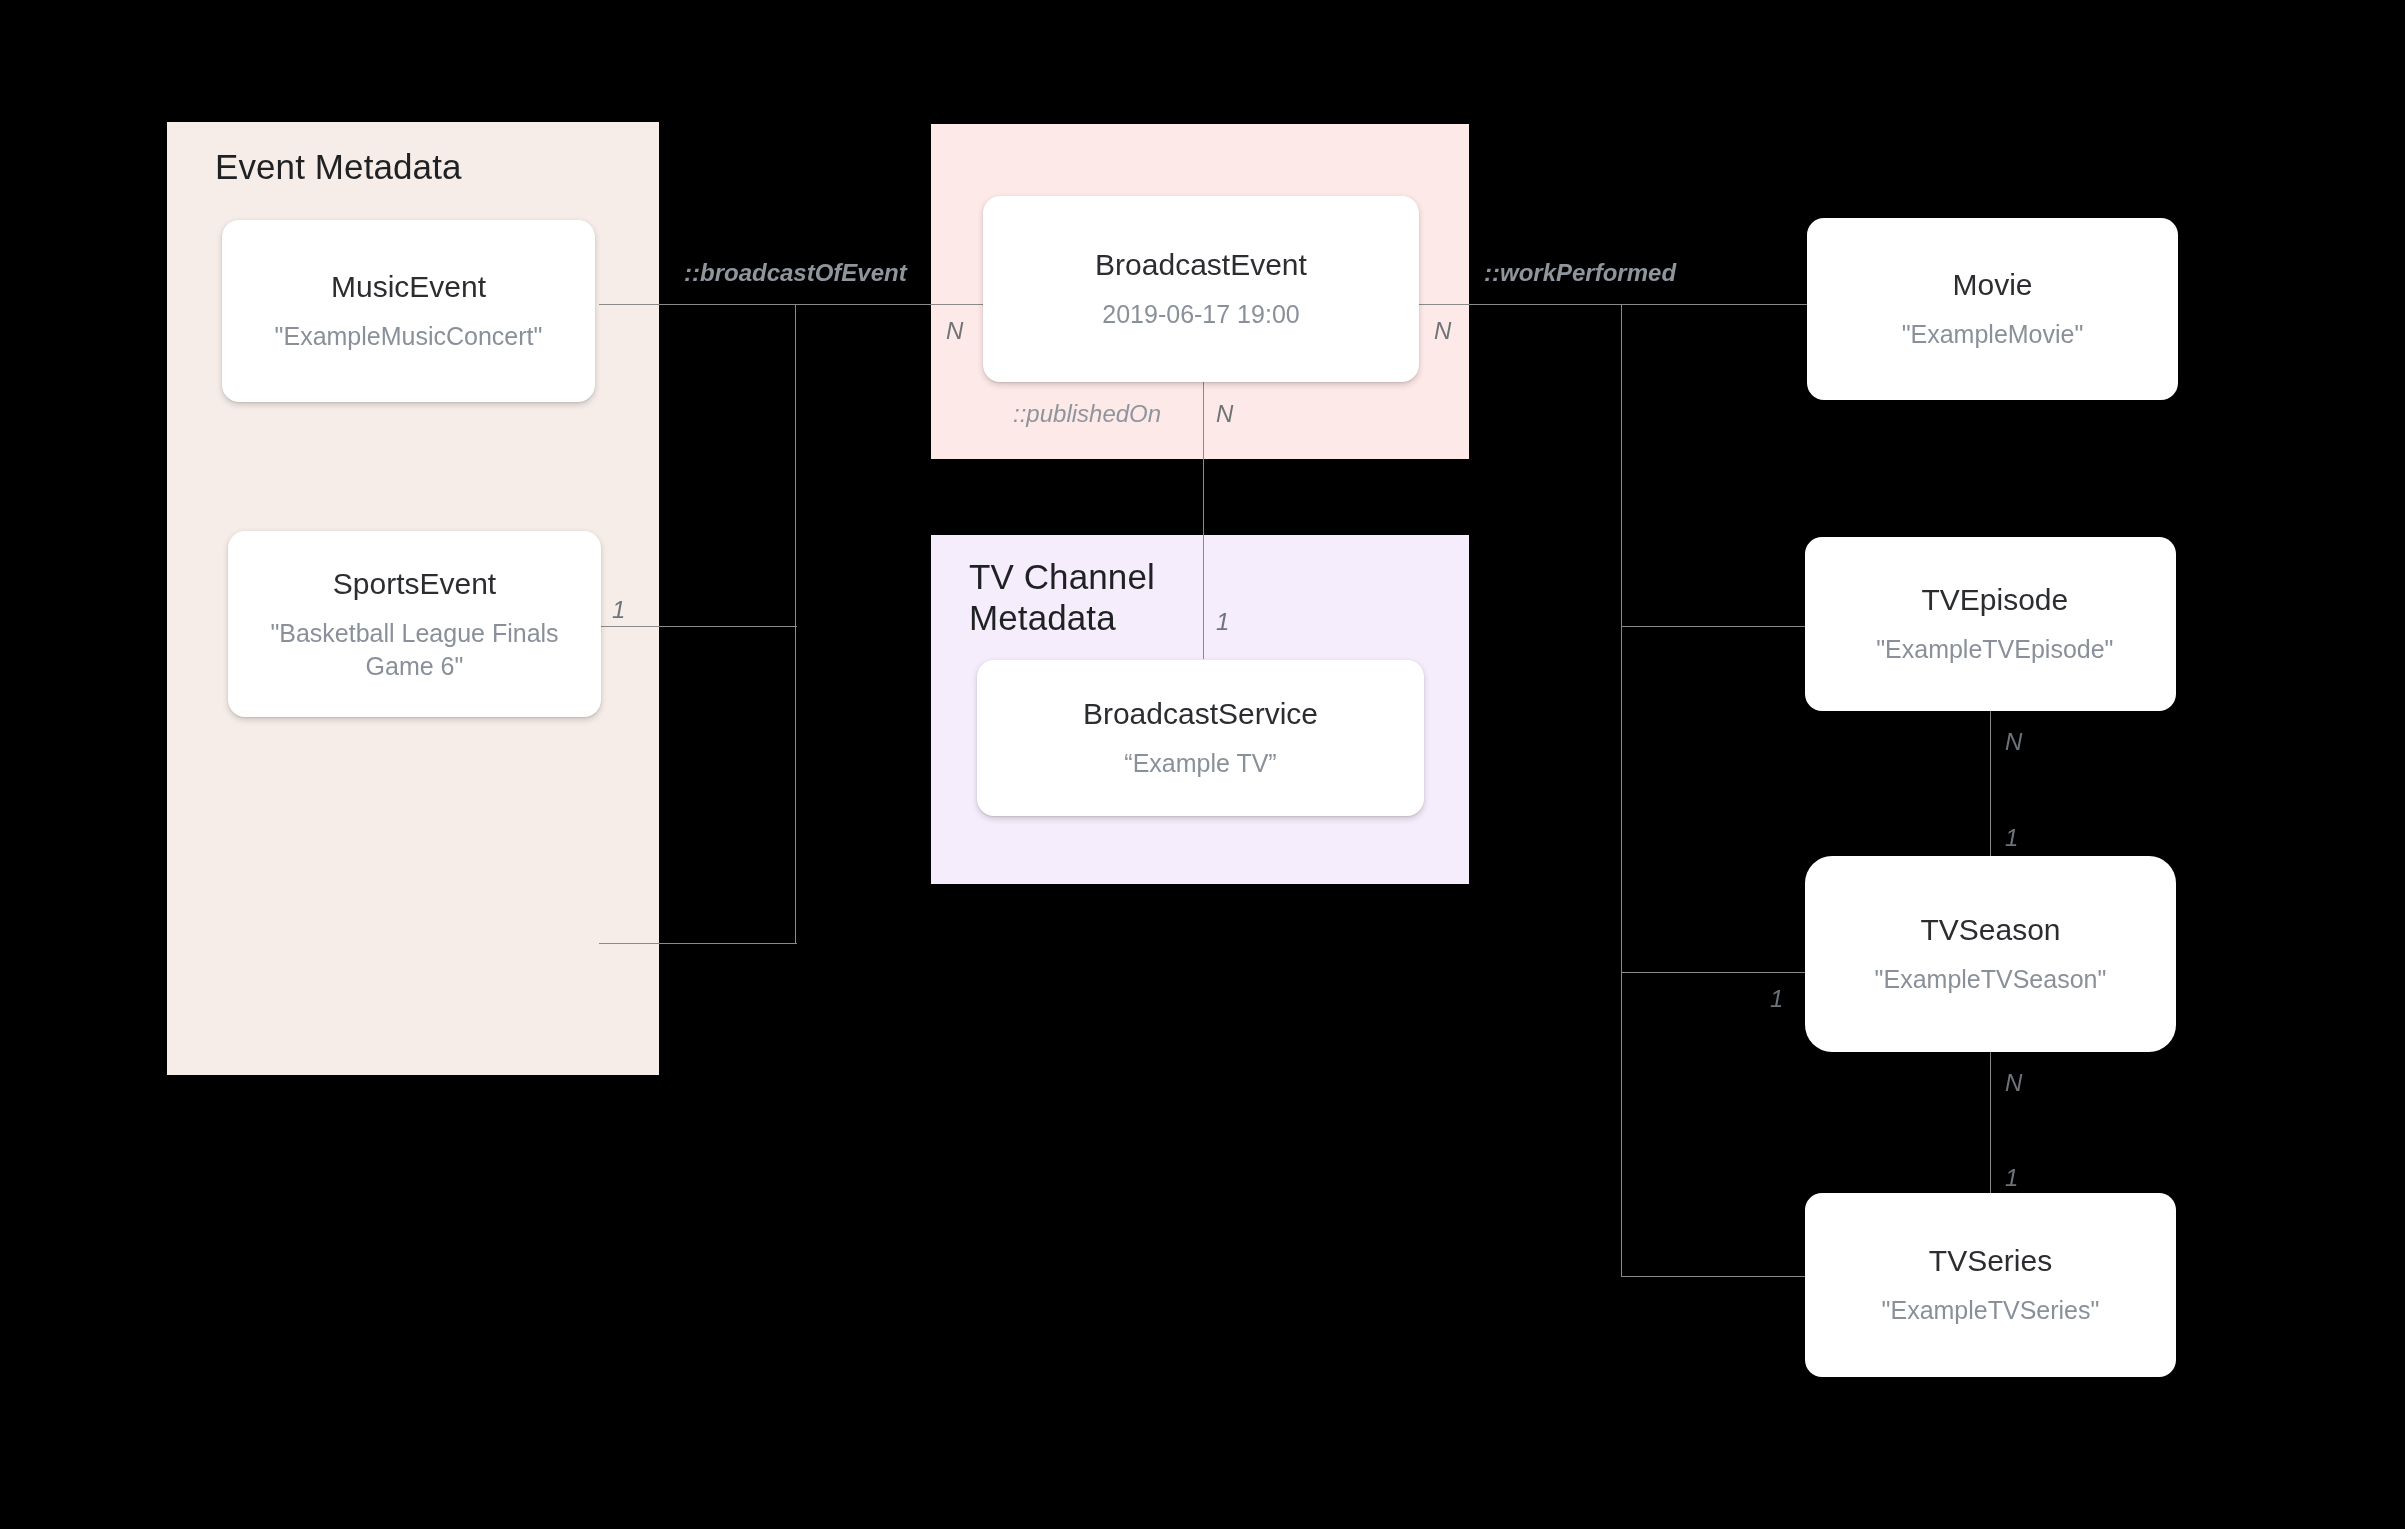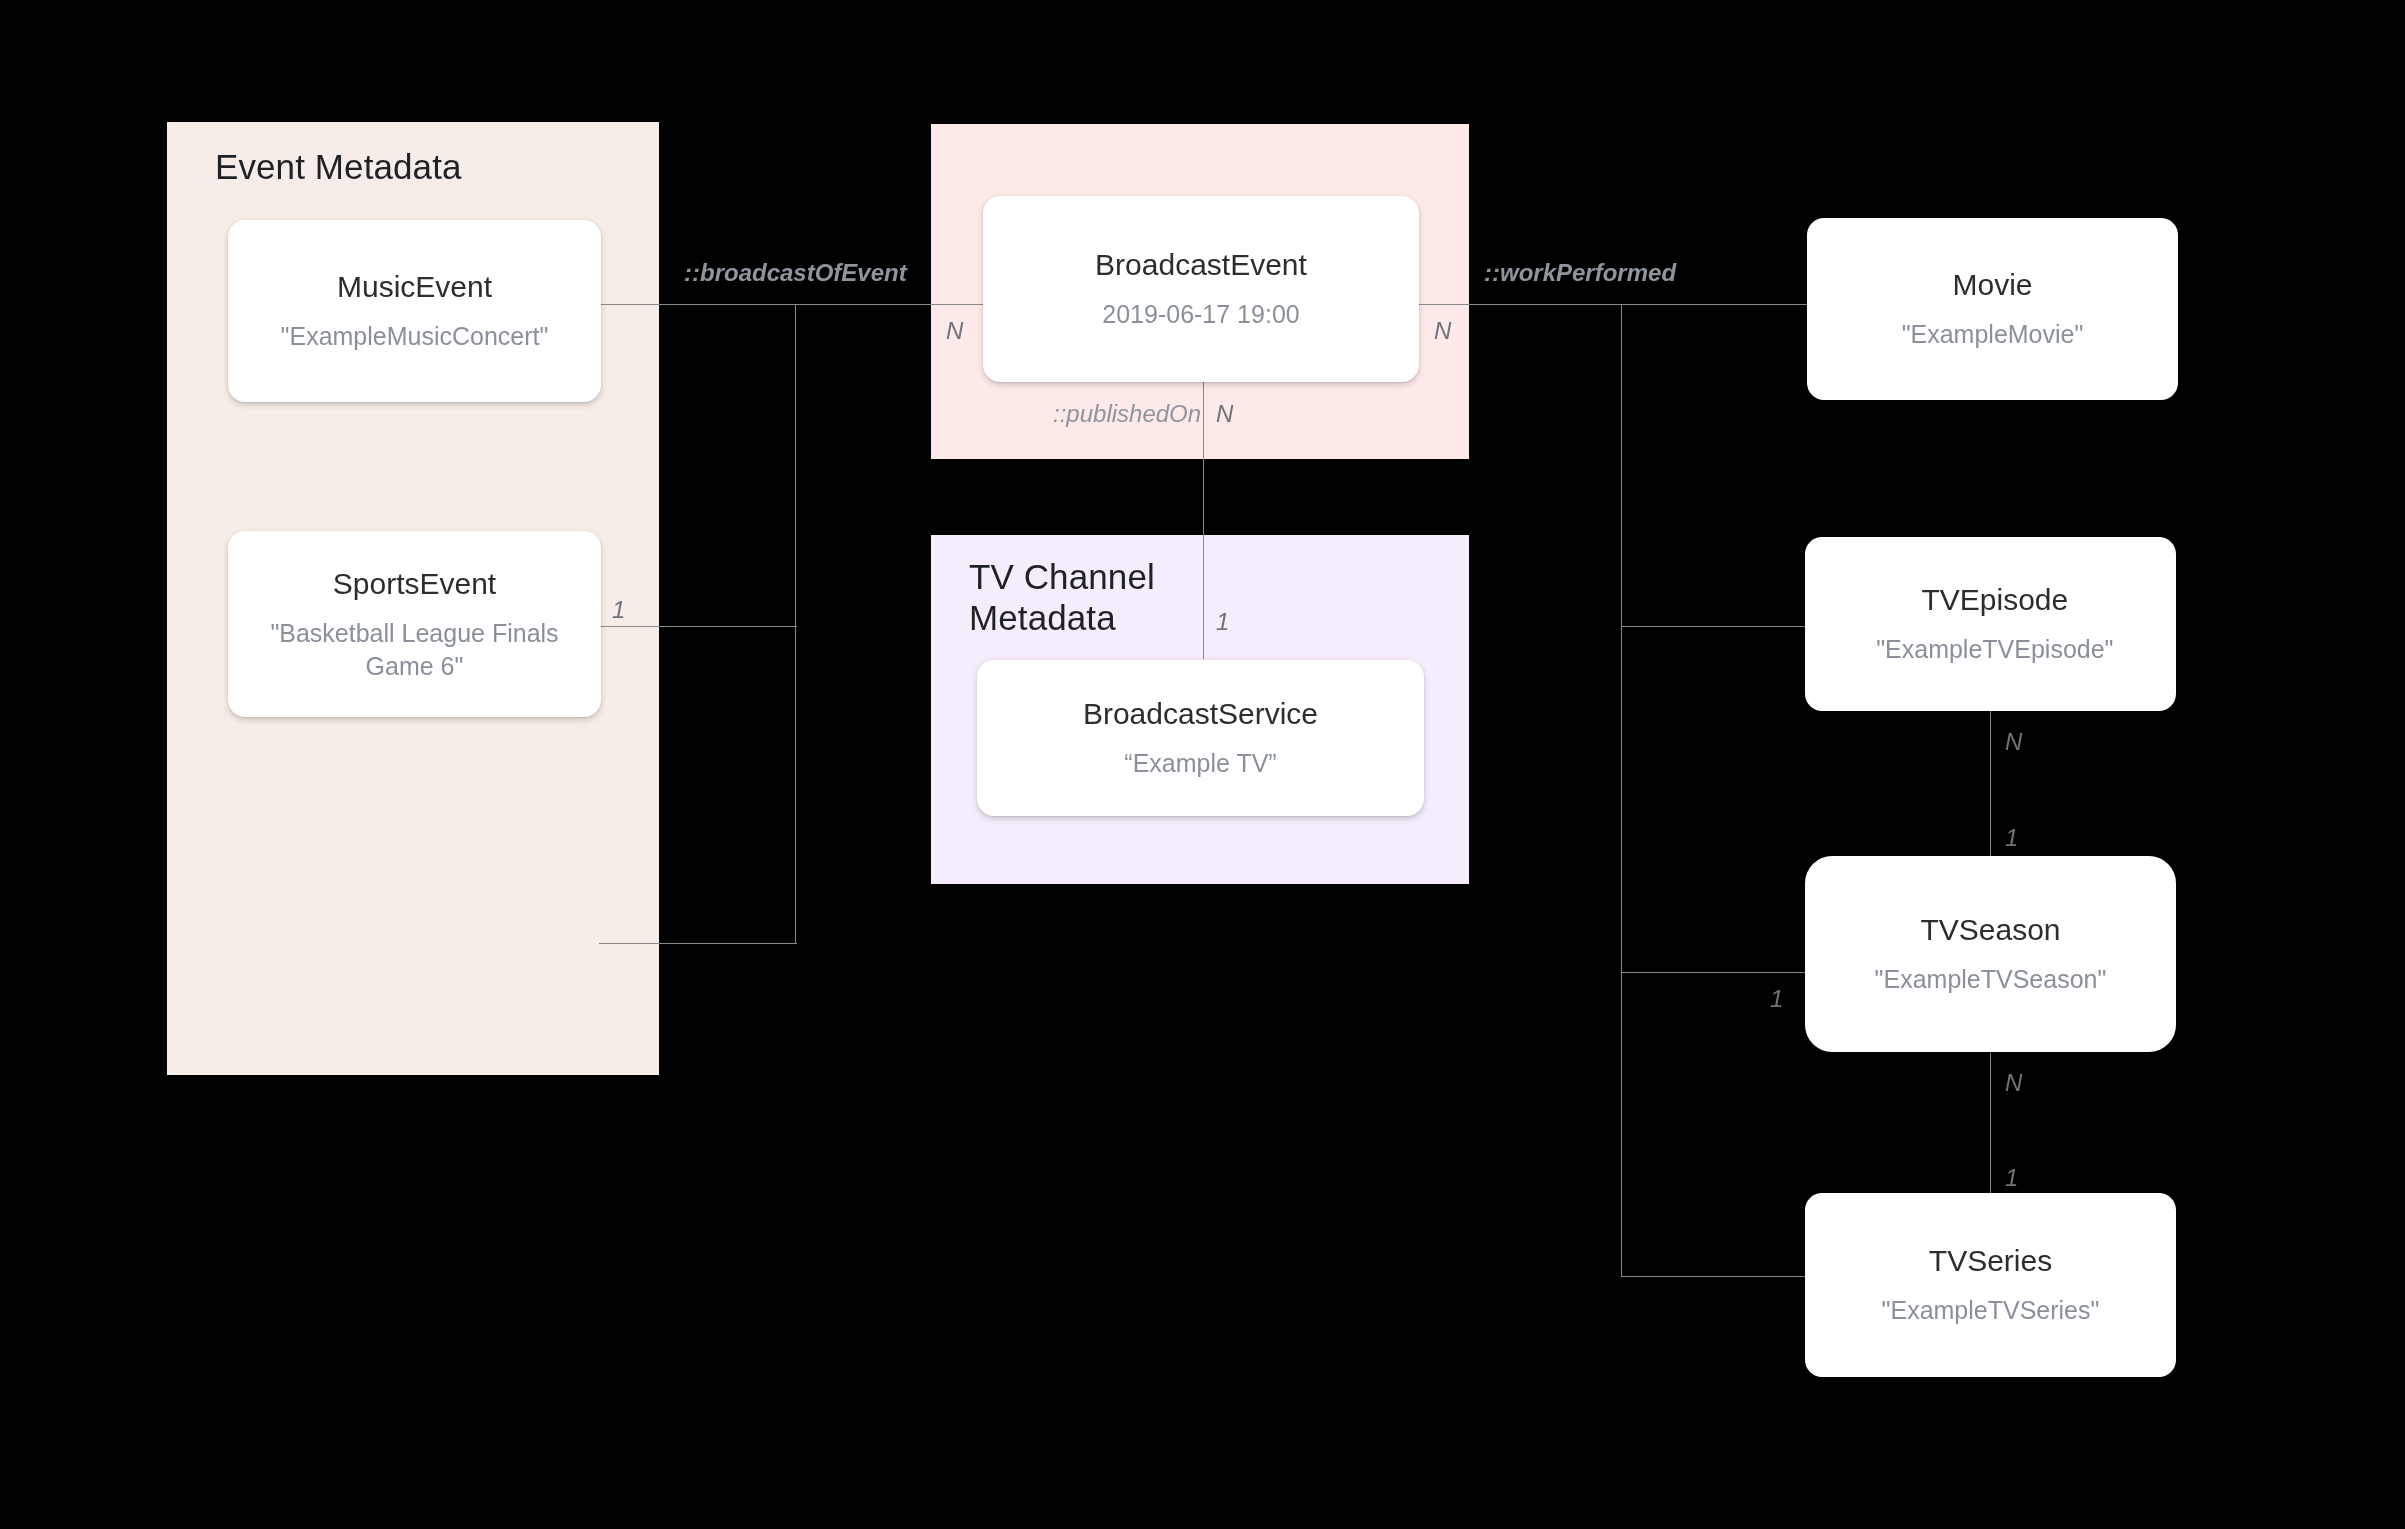--- a/index.html
+++ b/index.html
@@ -88,21 +88,20 @@
     font-style: italic;
     color: #6e7479;
     white-space: nowrap;
   }
   .rel-label {
     position: absolute;
     font-size: 24px;
     font-style: italic;
     color: #8f959d;
     white-space: nowrap;
-    margin-left: 40px;
   }
 </style>
 </head>
 <body>
 
 <div id="canvas">
 
   <div class="group" style="left:167px; top:122px; width:492px; height:953px; background:#f6ede8;">
     <div class="group-title" style="left:48px; top:24px;">Event Metadata</div>
   </div>
@@ -136,21 +135,21 @@
 
   <div class="line-h" style="left:1621px; top:972px; width:191px;"></div>
 
   <div class="line-h" style="left:1621px; top:1276px; width:191px;"></div>
 
   <div class="line-v" style="left:1203px; top:382px; height:277px;"></div>
 
   <div class="line-v" style="left:1990px; top:709px; height:206px;"></div>
   <div class="line-v" style="left:1990px; top:1051px; height:206px;"></div>
 
-  <div class="card" style="left:228px; top:220px; width:373px; height:182px;">
+  <div class="card" style="left:222px; top:220px; width:373px; height:182px;">
     <div class="card-title">MusicEvent</div>
     <div class="card-value">"ExampleMusicConcert"</div>
   </div>
 
   <div class="card" style="left:228px; top:531px; width:373px; height:186px;">
     <div class="card-title">SportsEvent</div>
     <div class="card-value" style="max-width:325px;">"Basketball League Finals Game 6"</div>
   </div>
 
 

